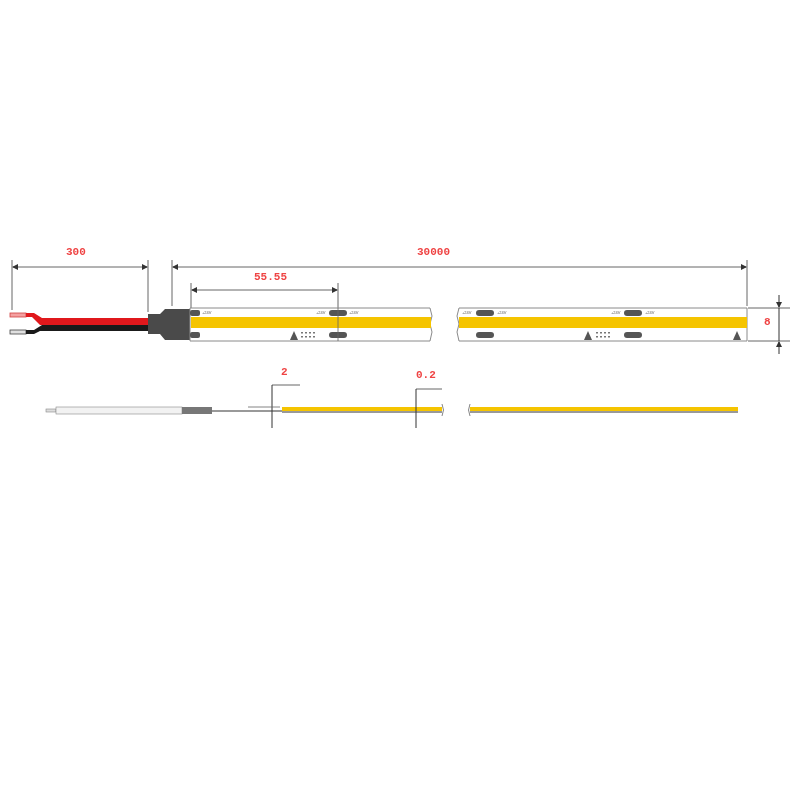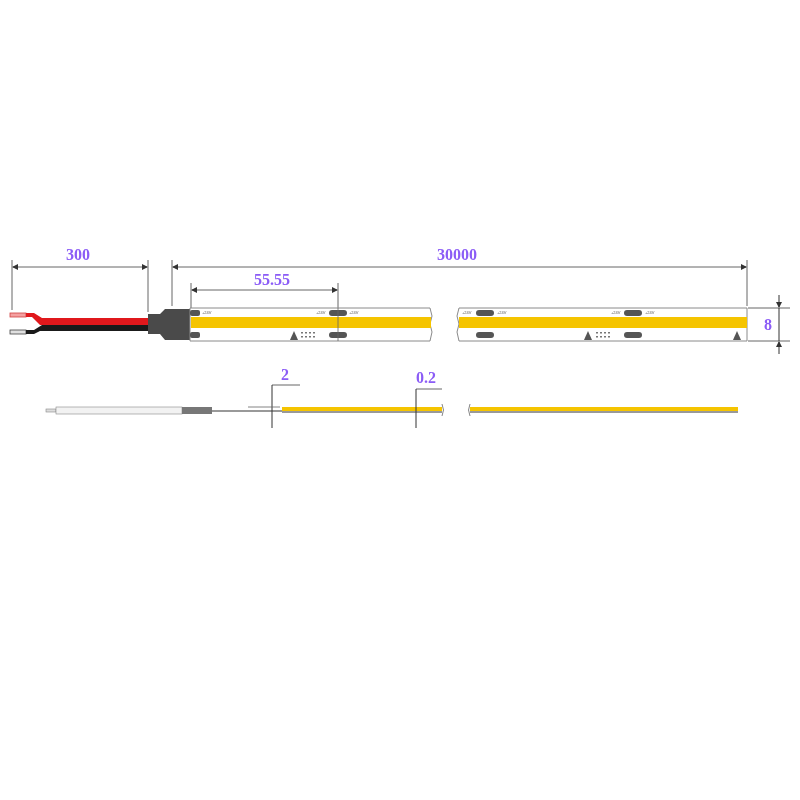--- a/index.html
+++ b/index.html
@@ -1,25 +1,25 @@
 <!DOCTYPE html>
 <html><head>
   <meta charset="utf-8">
   <style>
     html, body { margin: 0; padding: 0; background: #ffffff; }
     body { width: 800px; height: 800px; position: relative; overflow: hidden; font-family: "Liberation Sans", sans-serif; }
-    .dimtxt { position: absolute; font-weight: bold; font-size: 16px; color: #8b5cf6; font-family: Liberation Serif, serif; }
+    .dimtxt { position: absolute; font-weight: bold; font-size: 11px; color: #ef4444; font-family: Liberation Mono, monospace; }
     .tinytxt { position: absolute; font-size: 4px; color: #555; font-family: "Liberation Sans", sans-serif; }
     svg { position: absolute; left: 0; top: 0; }
   </style>
 </head>
 <body>
 
 <div class="dimtxt" style="left:66px; top:246px;">300</div>
-<div class="dimtxt" style="left:417px; top:246px;margin-left:20px;">30000</div>
+<div class="dimtxt" style="left:417px; top:246px;">30000</div>
 <div class="dimtxt" style="left:254px; top:271px;">55.55</div>
 <div class="dimtxt" style="left:764px; top:316px;">8</div>
 <div class="dimtxt" style="left:281px; top:366px;">2</div>
 <div class="dimtxt" style="left:416px; top:369px;text-align:right;">0.2</div>
 
 <svg width="800" height="800" viewBox="0 0 800 800">
   <defs>
     <marker id="arr" markerWidth="6" markerHeight="6" refX="5" refY="3" orient="auto">
       <path d="M0,0 L6,3 L0,6 z" fill="#333"></path>
     </marker>

